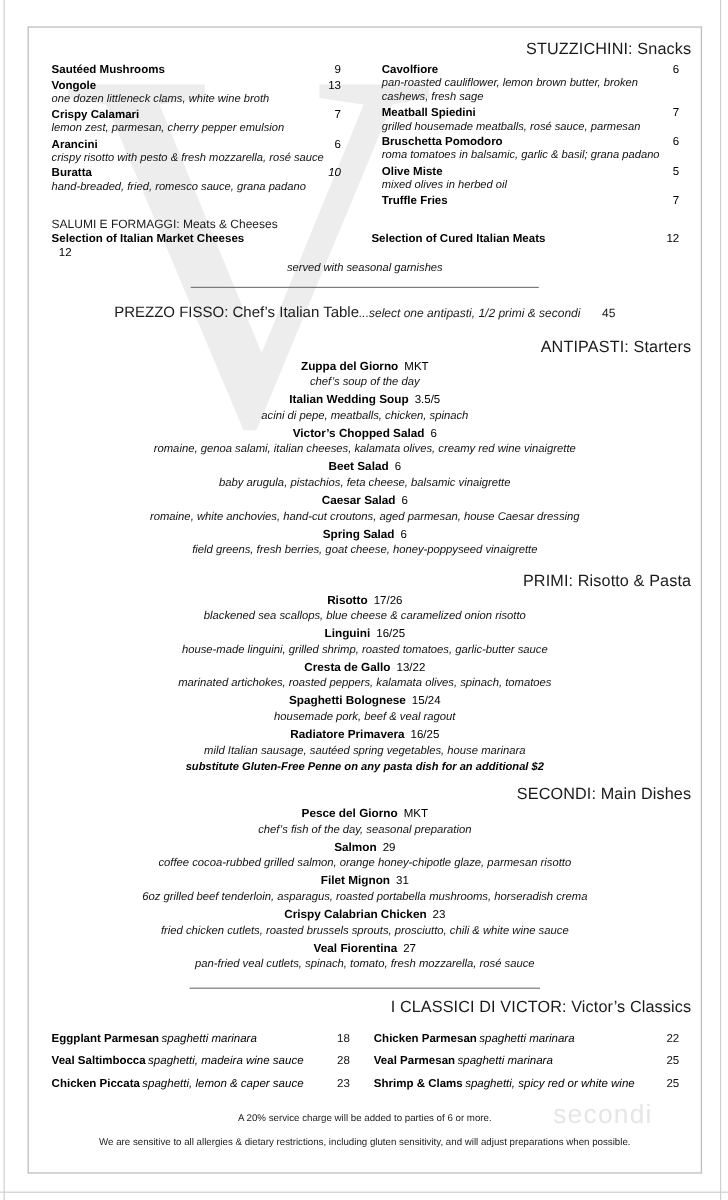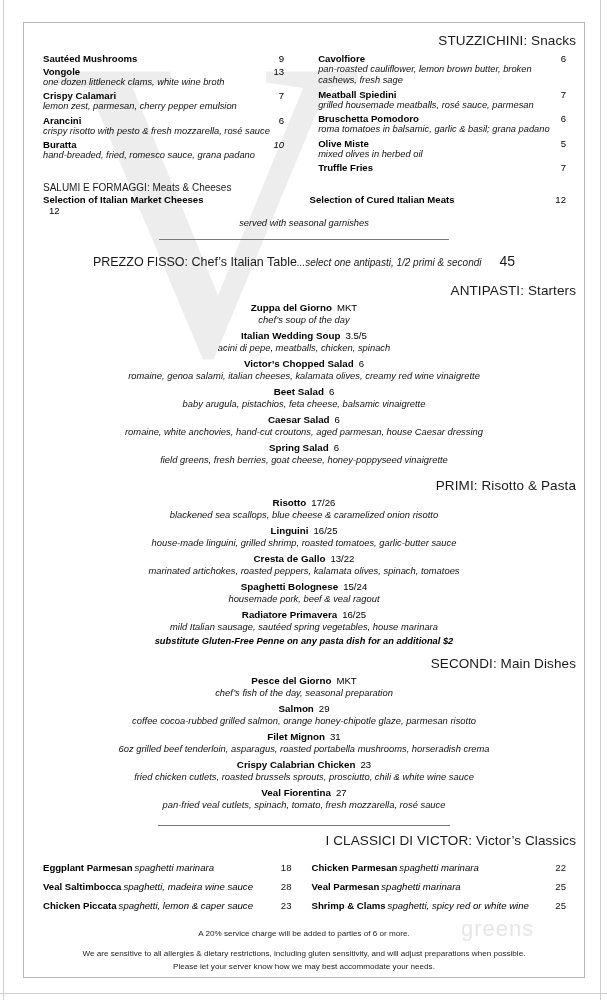--- a/index.html
+++ b/index.html
@@ -106,21 +106,21 @@
 
   .rule{
     width:290px;height:1px;background:#7a7a7a;margin:11px auto 0 auto;
   }
   .rule.wide{width:292px;}
 
   .fisso{
     text-align:center;margin-top:13px;font-size:12.5px;color:#1a1a1a;
   }
   .fisso .ital{font-style:italic;font-size:10px;}
-  .fisso .price{font-size:14px;padding-left:18px;}
+  .fisso .price{font-size:10px;padding-left:18px;}
 
   
   .center-block{margin-top:1px;}
   .c-item{
     text-align:center;font-size:9.8px;font-weight:bold;color:#000;margin-top:4px;line-height:12px;
   }
   .c-item .pr{font-weight:normal;padding-left:5px;font-size:9.6px;}
   .c-desc{
     text-align:center;font-size:9.4px;font-style:italic;color:#111;line-height:12px;margin-top:0px;
   }
@@ -155,21 +155,21 @@
 </head>
 <body>
 
 <div class="edge-left"></div>
 <div class="edge-right"></div>
 <div class="edge-bottom"></div>
 
 <div class="page">
 
   <div class="wm-v">V</div>
-  <div class="wm-menupix">greens</div>
+  <div class="wm-menupix">secondi</div>
 
   <div class="content">
 
     <h2 class="sec-head">STUZZICHINI: Snacks</h2>
 
     <div class="cols">
       <div class="col left">
 
         <div>
           <div class="item-row">
@@ -374,18 +374,17 @@
         <div class="cl-row">
           <span class="cl-label"><b>Shrimp &amp; Clams</b><i>spaghetti, spicy red or white wine</i></span>
           <span class="cl-price">25</span>
         </div>
       </div>
     </div>
 
     <div class="footer">
       <div class="foot-line">A 20% service charge will be added to parties of 6 or more.</div>
       <div class="foot-line gap">We are sensitive to all allergies &amp; dietary restrictions, including gluten sensitivity, and will adjust preparations when possible.</div>
-      <div class="foot-line">Please let your server know how we may best accommodate your needs.</div>
 
     </div>
 
   </div>
 </div>
 
 </body></html>

